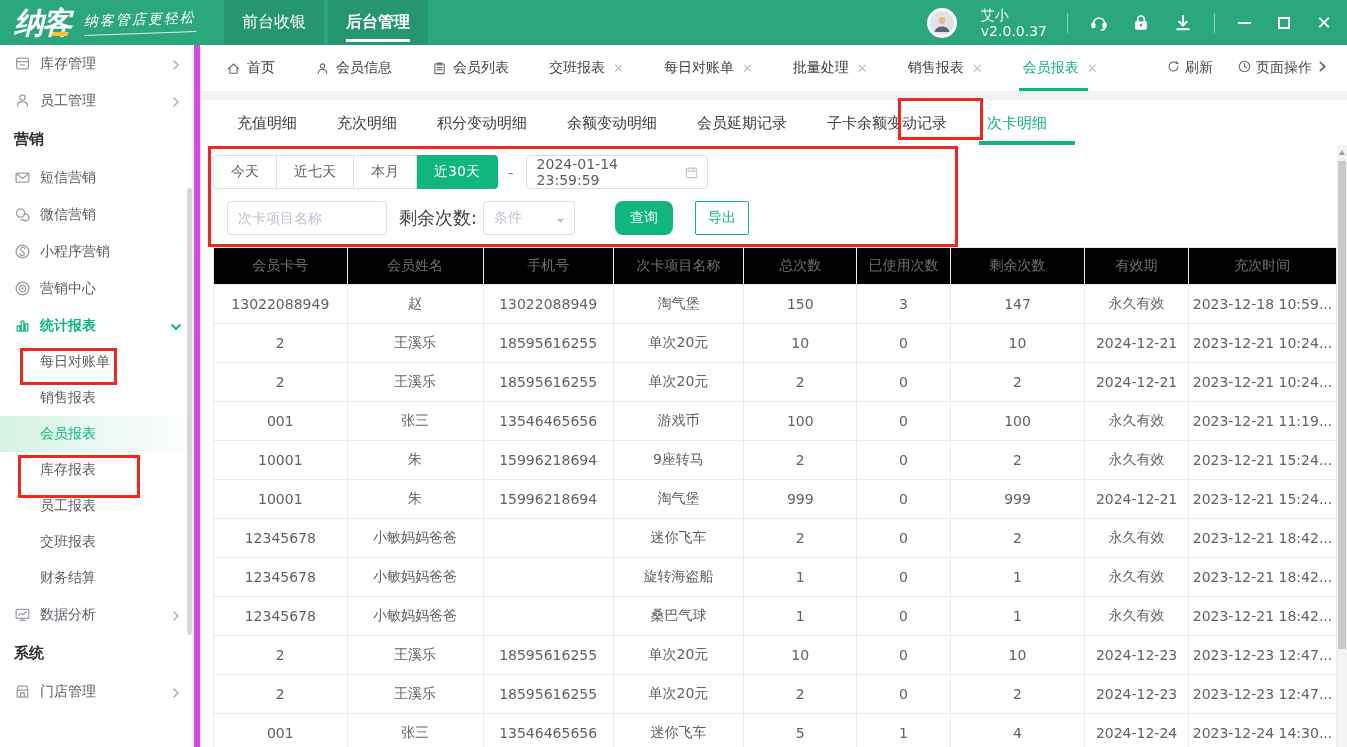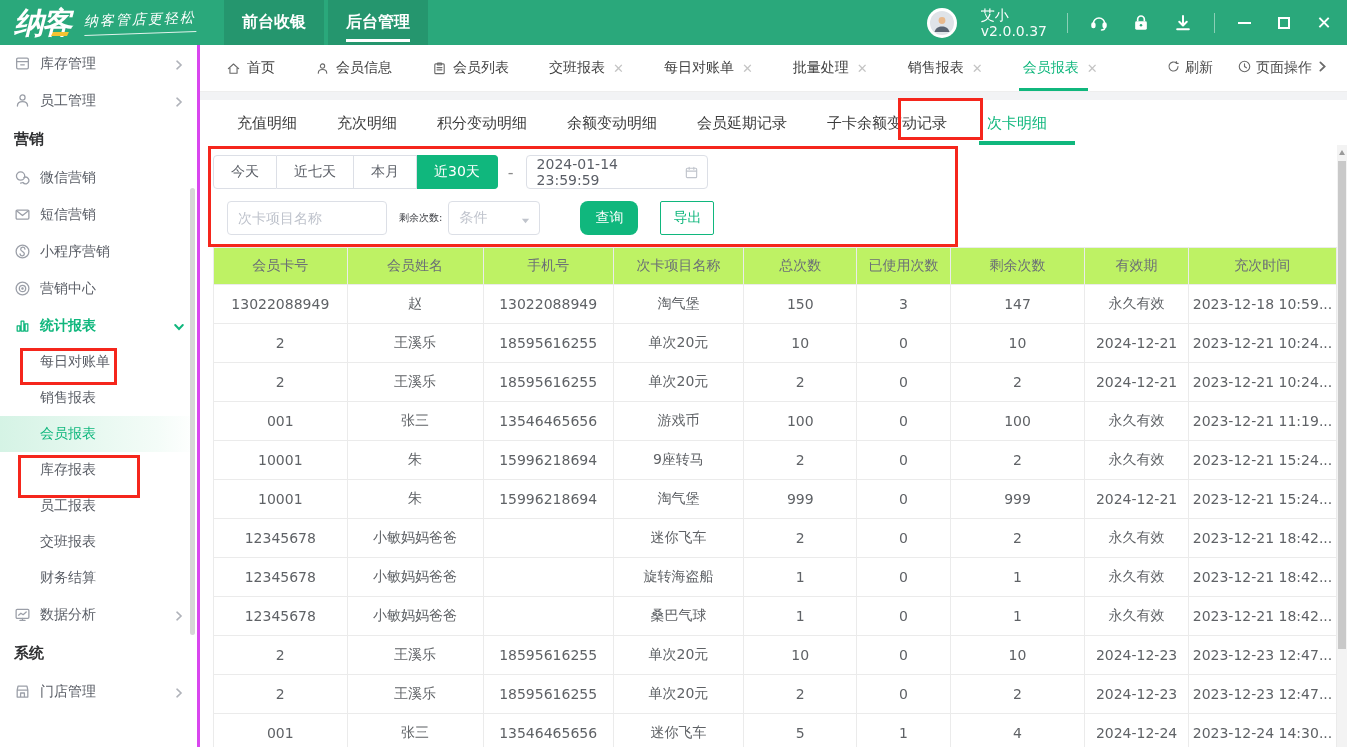--- a/index.html
+++ b/index.html
@@ -6,41 +6,41 @@
   html,body { width:1347px; height:747px; overflow:hidden; font-family:"DejaVu Sans",sans-serif; background:#fff; }
   .app { position:relative; width:1347px; height:747px; overflow:hidden; }
 
   
   .topbar { position:relative; height:45px; background:var(--brand,#2aa87b); display:flex; align-items:stretch; color:#fff; }
   .logo-wrap { display:flex; align-items:center; padding-left:14px; }
   .logo { font-size:30px; font-weight:bold; font-style:italic; letter-spacing:-2px; position:relative; line-height:1; }
   .logo::after { content:""; position:absolute; right:2px; bottom:2px; width:16px; height:4px; background:#f5c332; transform:skewX(-25deg); }
   .tagline { font-size:14px; font-style:italic; margin-left:14px; padding-bottom:4px; border-bottom:1px solid rgba(255,255,255,.85); transform:rotate(-2deg); letter-spacing:2px; }
   .topnav { display:flex; margin-left:28px; }
-  .topnav .tn-btn { width:100px; display:flex; align-items:center; justify-content:center; font-size:16px; background:rgba(0,0,0,.10); margin-right:4px; cursor:pointer; position:relative;font-weight:bold; }
+  .topnav .tn-btn { width:100px; display:flex; align-items:center; justify-content:center; font-size:16px; background:rgba(0,0,0,.10); margin-right:4px; cursor:pointer; position:relative; }
   .topnav .tn-btn.active { font-weight:bold; }
   .topnav .tn-btn.active::after { content:""; position:absolute; left:18px; right:18px; bottom:3px; height:3px; background:#fff; }
   .top-right { margin-left:auto; display:flex; align-items:center; padding-right:14px; gap:20px; }
   .userblock { display:flex; align-items:center; gap:24px; cursor:pointer; }
   .avatar { width:30px; height:30px; border-radius:50%; background:#fff; display:flex; align-items:center; justify-content:center; overflow:hidden; }
   .avatar svg { width:24px; height:24px; }
   .u-name { font-size:14px; line-height:16px; }
   .u-ver { font-size:14px; opacity:.95; }
   .vdiv { width:1px; height:20px; background:rgba(255,255,255,.45); }
   .hicon { width:22px; height:22px; cursor:pointer; display:flex; align-items:center; justify-content:center; }
   .hicon svg { width:20px; height:20px; }
   .winbtns { display:flex; align-items:center; gap:22px; }
   .wb { cursor:pointer; display:flex; align-items:center; justify-content:center; width:18px; height:18px; }
   .wb-min { width:13px; height:2px; background:#fff; }
   .wb-max { width:12px; height:12px; border:2px solid #fff; }
   .wb-close { font-size:18px; line-height:1; color:#fff; }
 
   
   .body-row { display:flex; height:702px; }
-  .sidebar { position:relative; width:200px; background:#fff; border-right:3px solid #d946ef; flex:none; overflow:hidden; }
+  .sidebar { position:relative; width:200px; background:#fff; border-right:6px solid #d946ef; flex:none; overflow:hidden; }
   .side-item { height:37px; display:flex; align-items:center; padding:0 12px 0 14px; font-size:14px; color:#5a5e66; cursor:pointer; }
   .side-item .si-icon { width:17px; height:17px; margin-right:9px; color:#9b9fa8; flex:none; }
   .side-item .si-icon svg { width:17px; height:17px; }
   .side-item .si-arrow { margin-left:auto; color:#b0b3ba; width:12px; height:12px; }
   .side-item .si-arrow svg { width:12px; height:12px; }
   .side-item.green { color:var(--accent,#10b77d); font-weight:bold; }
   .side-item.green .si-icon, .side-item.green .si-arrow { color:var(--accent,#10b77d); }
   .side-section { height:40px; display:flex; align-items:center; padding-left:14px; font-size:15px; font-weight:bold; color:#303133; }
   .side-sub { height:36px; display:flex; align-items:center; padding-left:40px; font-size:14px; color:#5a5e66; cursor:pointer; }
   .side-sub.active { color:var(--accent,#10b77d); background:linear-gradient(90deg,#d5f3e5,#f4fcf8 80%,#fff); }
@@ -77,29 +77,29 @@
   .q-btn:last-child { border-radius:0 4px 4px 0; }
   .q-btn.active { background:var(--accent,#10b77d); border-color:var(--accent,#10b77d); color:#fff; }
   .date-box { width:182px; height:34px; border:1px solid #dcdfe6; border-radius:4px; display:flex; align-items:center; padding:0 8px 0 10px; font-size:14px; color:#5a5e66; margin-left:12px; cursor:pointer; }
   .date-box .cal { margin-left:auto; color:#c0c4cc; width:15px; height:15px; }
   .date-box .cal svg { width:15px; height:15px; }
   .dash { margin-left:10px; color:#8a8a8a; }
   .t-input { height:34px; border:1px solid #dcdfe6; border-radius:4px; padding:0 10px; font-size:14px; color:#5a5e66; font-family:"DejaVu Sans",sans-serif; }
   .t-input::placeholder { color:#bfc3cc; }
   .inp1 { width:232px; }
   .inp2 { width:160px; margin-left:14px; }
-  .f-label { font-size:10px; color:#3c3e43; margin-left:12px; }
+  .f-label { font-size:18px; color:#3c3e43; margin-left:12px; }
   .sel { width:92px; height:34px; border:1px solid #dcdfe6; border-radius:4px; display:flex; align-items:center; padding:0 8px 0 10px; font-size:14px; color:#bfc3cc; margin-left:6px; cursor:pointer; }
   .sel .caret { margin-left:auto; color:#c0c4cc; width:11px; height:11px; }
   .sel .caret svg { width:11px; height:11px; }
   .btn-query { width:58px; height:34px; margin-left:40px; background:var(--accent,#10b77d); color:#fff; border:none; border-radius:8px; font-size:14px; cursor:pointer; font-family:"DejaVu Sans",sans-serif; }
   .btn-export { width:54px; height:34px; margin-left:22px; background:#fff; color:var(--accent,#10b77d); border:1px solid var(--accent,#10b77d); border-radius:2px; font-size:14px; cursor:pointer; font-family:"DejaVu Sans",sans-serif; }
 
   table.grid { border-collapse:collapse; table-layout:fixed; width:1124px; margin-left:13px; }
-  table.grid th { height:37px; background:#bef264; border:1px solid #ebebeb; font-size:14px; font-weight:normal; color:#6b6f76; }
+  table.grid th { height:37px; background:#000000; border:1px solid #ebebeb; font-size:14px; font-weight:normal; color:#6b6f76; }
   table.grid td { height:39px; border:1px solid #ebebeb; font-size:14px; color:#5f6266; text-align:center; white-space:nowrap; overflow:hidden; padding:0 4px; }
 
   
   .main-scroll { position:absolute; right:0; top:100px; width:10px; height:647px; background:#f3f3f3; }
   .main-scroll .ar { position:absolute; top:5px; left:2px; width:0; height:0; border-left:3px solid transparent; border-right:3px solid transparent; border-bottom:5px solid #9a9a9a; }
   .main-scroll .thumb { position:absolute; top:16px; left:1px; width:8px; height:488px; background:#c9c9c9; }
 
   
   .anno { position:absolute; border:3px solid var(--anno,#f5261c); pointer-events:none; z-index:50; }
   .anno-tab { left:898px; top:98px; width:85px; height:42px; }
@@ -191,31 +191,31 @@
                 <path d="M3.2 13.2c0-2.6 2.1-4.2 4.8-4.2s4.8 1.6 4.8 4.2"></path>
               </svg></span>
             <span>员工管理</span>
             <span class="si-arrow"><svg viewBox="0 0 12 12" fill="none" stroke="currentColor" stroke-width="1.6" stroke-linecap="round">
                 <path d="M4 2.2 8 6l-4 3.8"></path>
               </svg></span>
           </div>
           <div class="side-section">营销</div>
           <div class="side-item">
             <span class="si-icon"><svg viewBox="0 0 16 16" fill="none" stroke="currentColor" stroke-width="1.2" stroke-linecap="round" stroke-linejoin="round">
+                <rect x="2" y="3.8" width="12" height="8.6" rx="1"></rect>
+                <path d="M2.4 4.4 8 9l5.6-4.6"></path>
+              </svg></span>
+            <span>短信营销</span>
+          </div>
+          <div class="side-item">
+            <span class="si-icon"><svg viewBox="0 0 16 16" fill="none" stroke="currentColor" stroke-width="1.2" stroke-linecap="round" stroke-linejoin="round">
                 <circle cx="6.2" cy="6.6" r="3.9"></circle>
                 <path d="M9.3 8.1a3.1 3.1 0 1 1-0.9 4.6l-2.2.6"></path>
               </svg></span>
             <span>微信营销</span>
-          </div>
-          <div class="side-item">
-            <span class="si-icon"><svg viewBox="0 0 16 16" fill="none" stroke="currentColor" stroke-width="1.2" stroke-linecap="round" stroke-linejoin="round">
-                <rect x="2" y="3.8" width="12" height="8.6" rx="1"></rect>
-                <path d="M2.4 4.4 8 9l5.6-4.6"></path>
-              </svg></span>
-            <span>短信营销</span>
           </div>
           <div class="side-item">
             <span class="si-icon"><svg viewBox="0 0 16 16" fill="none" stroke="currentColor" stroke-width="1.2" stroke-linecap="round" stroke-linejoin="round">
                 <circle cx="8" cy="8" r="6"></circle>
                 <path d="M10.3 5.8a2 2 0 0 0-4 .3c.2 1.6 3.2 2.3 3.4 3.8a2 2 0 0 1-4 .3"></path>
               </svg></span>
             <span>小程序营销</span>
           </div>
           <div class="side-item">
             <span class="si-icon"><svg viewBox="0 0 16 16" fill="none" stroke="currentColor" stroke-width="1.2" stroke-linecap="round" stroke-linejoin="round">

